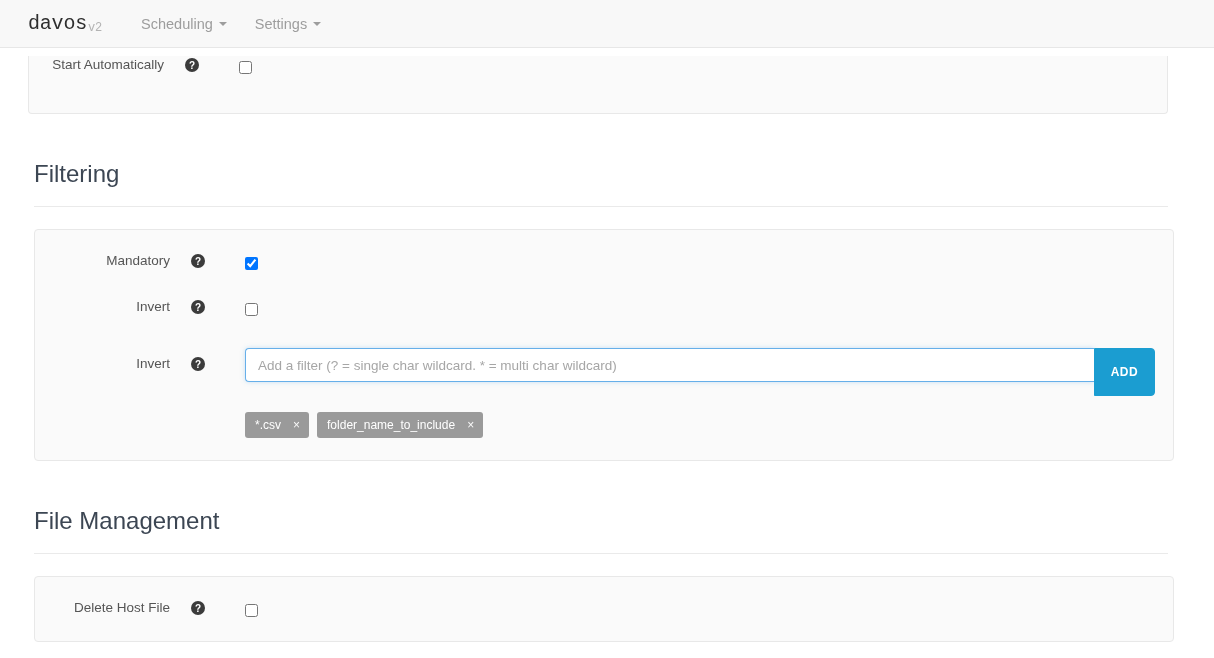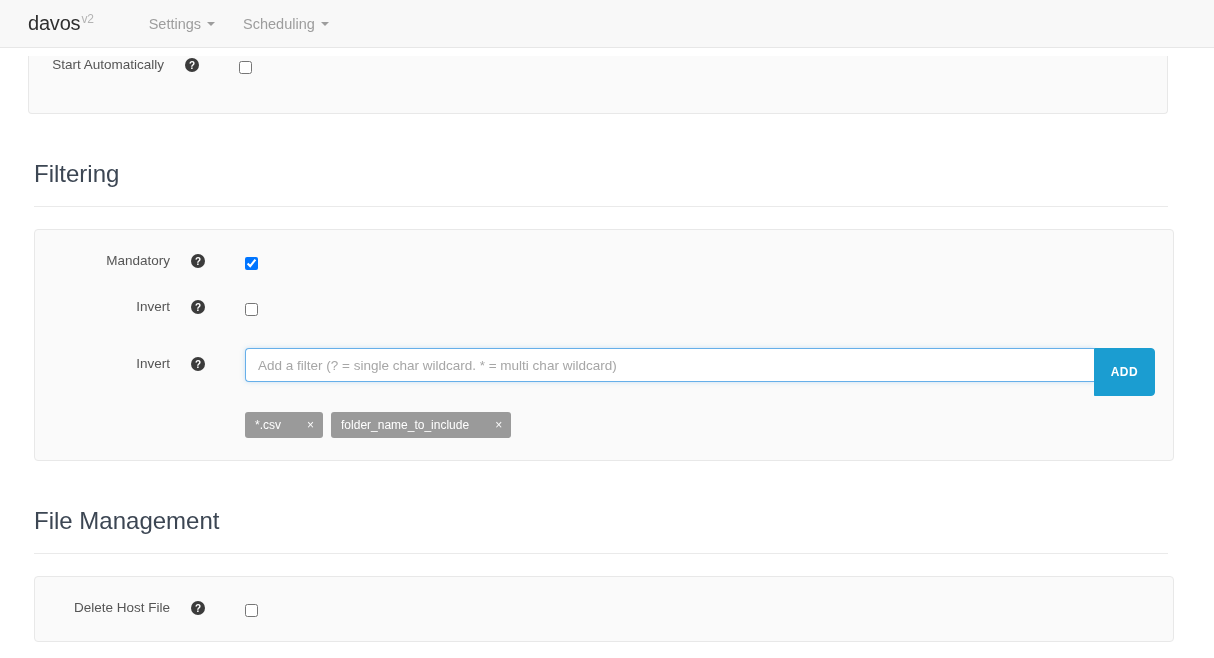--- a/index.html
+++ b/index.html
@@ -19,23 +19,24 @@
     border-bottom: 1px solid #e7e7e7;
     display: flex;
     align-items: center;
     padding-left: 28px;
   }
   .brand {
     font-size: 20px;
     color: #333333;
     text-decoration: none;
     display: inline-flex;
-    align-items: flex-start;
-    margin-right: 41px;
+    align-items: flex-end;
+    margin-right: 25px;
     letter-spacing: -0.2px;
+    font-family: Liberation Mono, monospace;
   }
   .brand-name { font-weight: 400; color: #2f2f2f; }
   .brand-version {
     font-size: 12px;
     color: #b3b3b3;
     margin-left: 1px;
   }
   .nav-item {
     font-size: 14.5px;
     color: #9d9d9d;
@@ -171,21 +172,21 @@
     flex-wrap: wrap;
   }
   .tag {
     background: #9a9a9a;
     color: #ffffff;
     border-radius: 3px;
     font-size: 12px;
     padding: 7px 9px 7px 10px;
     display: inline-flex;
     align-items: center;
-    gap: 26px;
+    gap: 12px;
     line-height: 1;
   }
   .tag-remove {
     color: #ffffff;
     font-size: 12px;
     cursor: pointer;
     opacity: 0.95;
   }
 
   
@@ -208,25 +209,25 @@
 </style>
 </head>
 <body>
 
 <div class="navbar">
   <a class="brand" href="#">
     <span class="brand-name">davos</span>
       <span class="brand-version">v2</span>
   </a>
   <a class="nav-item" href="#">
-    <span>Settings</span>
+    <span>Scheduling</span>
     <span class="caret"></span>
   </a>
   <a class="nav-item" href="#">
-    <span>Scheduling</span>
+    <span>Settings</span>
     <span class="caret"></span>
   </a>
 </div>
 
 <div class="content">
   <div class="container">
 
     <div class="panel panel-top">
       <div class="form-row" style="margin-top:8px;">
         <div class="form-label">

